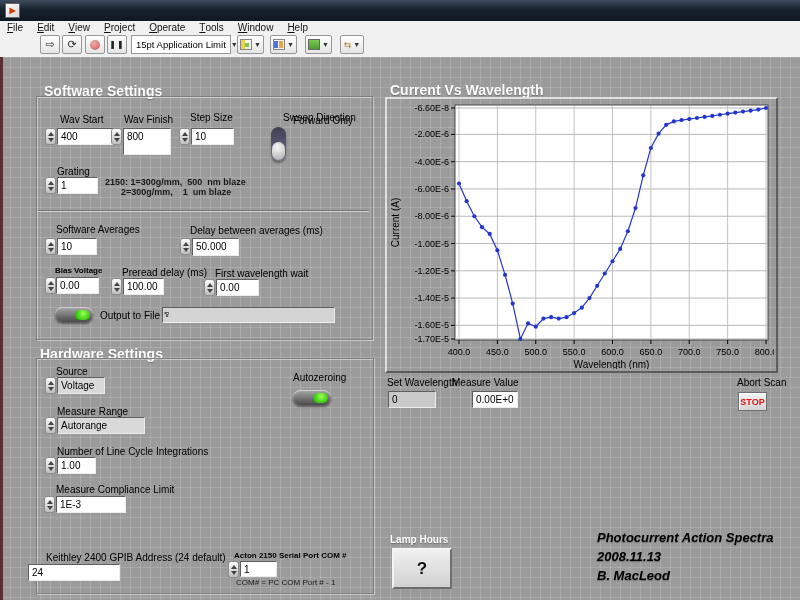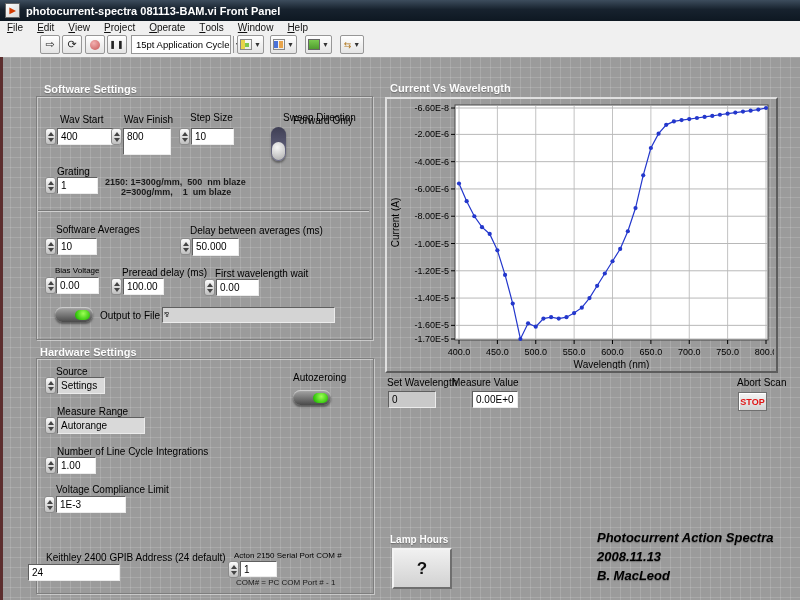--- a/index.html
+++ b/index.html
@@ -31,24 +31,24 @@
   .dropbtn .arrow{font-size:7px;color:#333}
   
   .panel{left:0;top:57px;width:800px;height:543px;background-color:#9b9b9b;
     background-image:linear-gradient(to right,rgba(255,255,255,.14) 1px,transparent 1px),
                      linear-gradient(to bottom,rgba(255,255,255,.14) 1px,transparent 1px);
     background-size:10px 10px;}
   .leftedge{left:0;top:57px;width:3px;height:543px;background:#5c2e2e}
   .groupbox{position:absolute;border:1px solid #7e7e7e;
     box-shadow:inset 1px 1px 0 rgba(255,255,255,.45),1px 1px 0 rgba(255,255,255,.45);}
   .divider{position:absolute;height:0;border-top:1px solid #787878;border-bottom:1px solid #cfcfcf}
-  .wlbl{position:absolute;font-size:11px;font-weight:bold;color:#fdfdfd;white-space:nowrap;
+  .wlbl{position:absolute;font-size:14px;font-weight:bold;color:#fdfdfd;white-space:nowrap;
     text-shadow:0 1px 1px rgba(80,80,80,.6)}
   .lbl{position:absolute;font-size:10px;color:#000;white-space:nowrap}
-  .lblsm{position:absolute;font-size:8px;font-weight:normal;color:#000;white-space:nowrap}
+  .lblsm{position:absolute;font-size:8px;font-weight:bold;color:#000;white-space:nowrap}
   .note{position:absolute;font-size:9px;font-weight:bold;color:#1a1a1a;white-space:pre}
   .note2{position:absolute;font-size:8px;color:#1a1a1a;white-space:nowrap}
   .field{position:absolute;background:#fff;border:1px solid;border-color:#5f5f5f #ececec #ececec #5f5f5f;
     font-size:10px;color:#000;box-sizing:border-box;padding:2px 0 12px 3px;white-space:nowrap;overflow:hidden}
   .gfield{position:absolute;background:#d9d9d9;border:1px solid;border-color:#5f5f5f #ececec #ececec #5f5f5f;
     font-size:10px;color:#000;box-sizing:border-box;padding:2px 0 0 3px;white-space:nowrap;overflow:hidden}
   .spin{position:absolute;width:11px;height:17px;background:linear-gradient(#fbfbfb,#bfbfbf);
     border:1px solid #8c8c8c;border-radius:3px;display:flex;flex-direction:column;align-items:center;
     justify-content:center;gap:2px;box-sizing:border-box}
   .spin .up{width:0;height:0;border-left:3px solid transparent;border-right:3px solid transparent;border-bottom:4px solid #444}
@@ -73,21 +73,20 @@
   .chartbox{position:absolute;border:2px solid;border-color:#e0e0e0 #5d5d5d #5d5d5d #e0e0e0}
   svg text{font-family:"Liberation Sans",sans-serif}
 </style>
 </head>
 <body>
 
 <div class="abs titlebar">
   <div class="lvicon">
       <span>▶</span>
     </div>
-  <span>photocurrent-spectra 081113-BAM.vi Front Panel</span>
 </div>
 
 <div class="abs menubar">
   <span class="menu-item"><u>F</u>ile</span>
   <span class="menu-item"><u>E</u>dit</span>
   <span class="menu-item"><u>V</u>iew</span>
   <span class="menu-item"><u>P</u>roject</span>
   <span class="menu-item"><u>O</u>perate</span>
   <span class="menu-item"><u>T</u>ools</span>
   <span class="menu-item"><u>W</u>indow</span>
@@ -95,21 +94,21 @@
 </div>
 
 <div class="abs toolbar">
   <div class="tbtn" style="left:40px;width:20px">⇨</div>
   <div class="tbtn" style="left:62px;width:20px">⟳</div>
   <div class="tbtn" style="left:85px;width:20px">
     <span style="width:10px;height:10px;border-radius:50%;background:radial-gradient(circle at 38% 32%,#f3b0b0,#c65555)"></span>
   </div>
   <div class="tbtn" style="left:107px;width:20px;font-size:8px;letter-spacing:1px">❚❚</div>
   <div class="fontsel" style="left:131px;width:100px">
-    <span class="txt">15pt Application Cycle</span>
+    <span class="txt">15pt Application Limit</span>
     <span class="arrow" style="margin-left:auto">▼</span>
   </div>
   <div class="dropbtn" style="left:237px">
     <span class="mini" style="background:linear-gradient(90deg,#e8d44a 45%,transparent 45%),linear-gradient(#7ec850,#7ec850);background-size:100% 100%,6px 4px;background-repeat:no-repeat;background-position:0 0,2px 3px;border:1px solid #888"></span>
     <span class="arrow">▼</span>
   </div>
   <div class="dropbtn" style="left:270px">
     <span class="mini" style="background:linear-gradient(#4a72d8,#4a72d8),linear-gradient(#e8a44a,#e8a44a);background-size:4px 7px,4px 7px;background-repeat:no-repeat;background-position:0 1px,5px 1px;border:1px solid #888"></span>
     <span class="arrow">▼</span>
   </div>
@@ -211,42 +210,42 @@
 </div>
 
 <span class="wlbl" style="left:40px;top:346px">Hardware Settings</span>
 <div class="groupbox" style="left:36px;top:358px;width:336px;height:234px"></div>
 
 <span class="lbl" style="left:56px;top:366px">Source</span>
 <div class="spin" style="left:45px;top:377px">
     <i class="up"></i>
     <i class="dn"></i>
   </div>
-<div class="gfield" style="left:57px;top:377px;width:48px;height:17px">Settings</div>
+<div class="gfield" style="left:57px;top:377px;width:48px;height:17px">Voltage</div>
 
 <span class="lbl" style="left:293px;top:372px">Autozeroing</span>
 <div class="toggle-h" style="left:293px;top:390px">
     <div class="led"></div>
   </div>
 
 <span class="lbl" style="left:57px;top:406px">Measure Range</span>
 <div class="spin" style="left:45px;top:417px">
     <i class="up"></i>
     <i class="dn"></i>
   </div>
 <div class="gfield" style="left:57px;top:417px;width:88px;height:17px">Autorange</div>
 
 <span class="lbl" style="left:57px;top:446px">Number of Line Cycle Integrations</span>
 <div class="spin" style="left:45px;top:457px">
     <i class="up"></i>
     <i class="dn"></i>
   </div>
 <div class="field" style="left:57px;top:457px;width:39px;height:17px">1.00</div>
 
-<span class="lbl" style="left:56px;top:484px">Voltage Compliance Limit</span>
+<span class="lbl" style="left:56px;top:484px">Measure Compliance Limit</span>
 <div class="spin" style="left:44px;top:496px">
     <i class="up"></i>
     <i class="dn"></i>
   </div>
 <div class="field" style="left:56px;top:496px;width:70px;height:17px">1E-3</div>
 
 <span class="lbl" style="left:46px;top:552px">Keithley 2400 GPIB Address (24 default)</span>
 <div class="field" style="left:28px;top:564px;width:92px;height:17px">24</div>
 
 <span class="lblsm" style="left:234px;top:551px">Acton 2150 Serial Port COM #</span>

